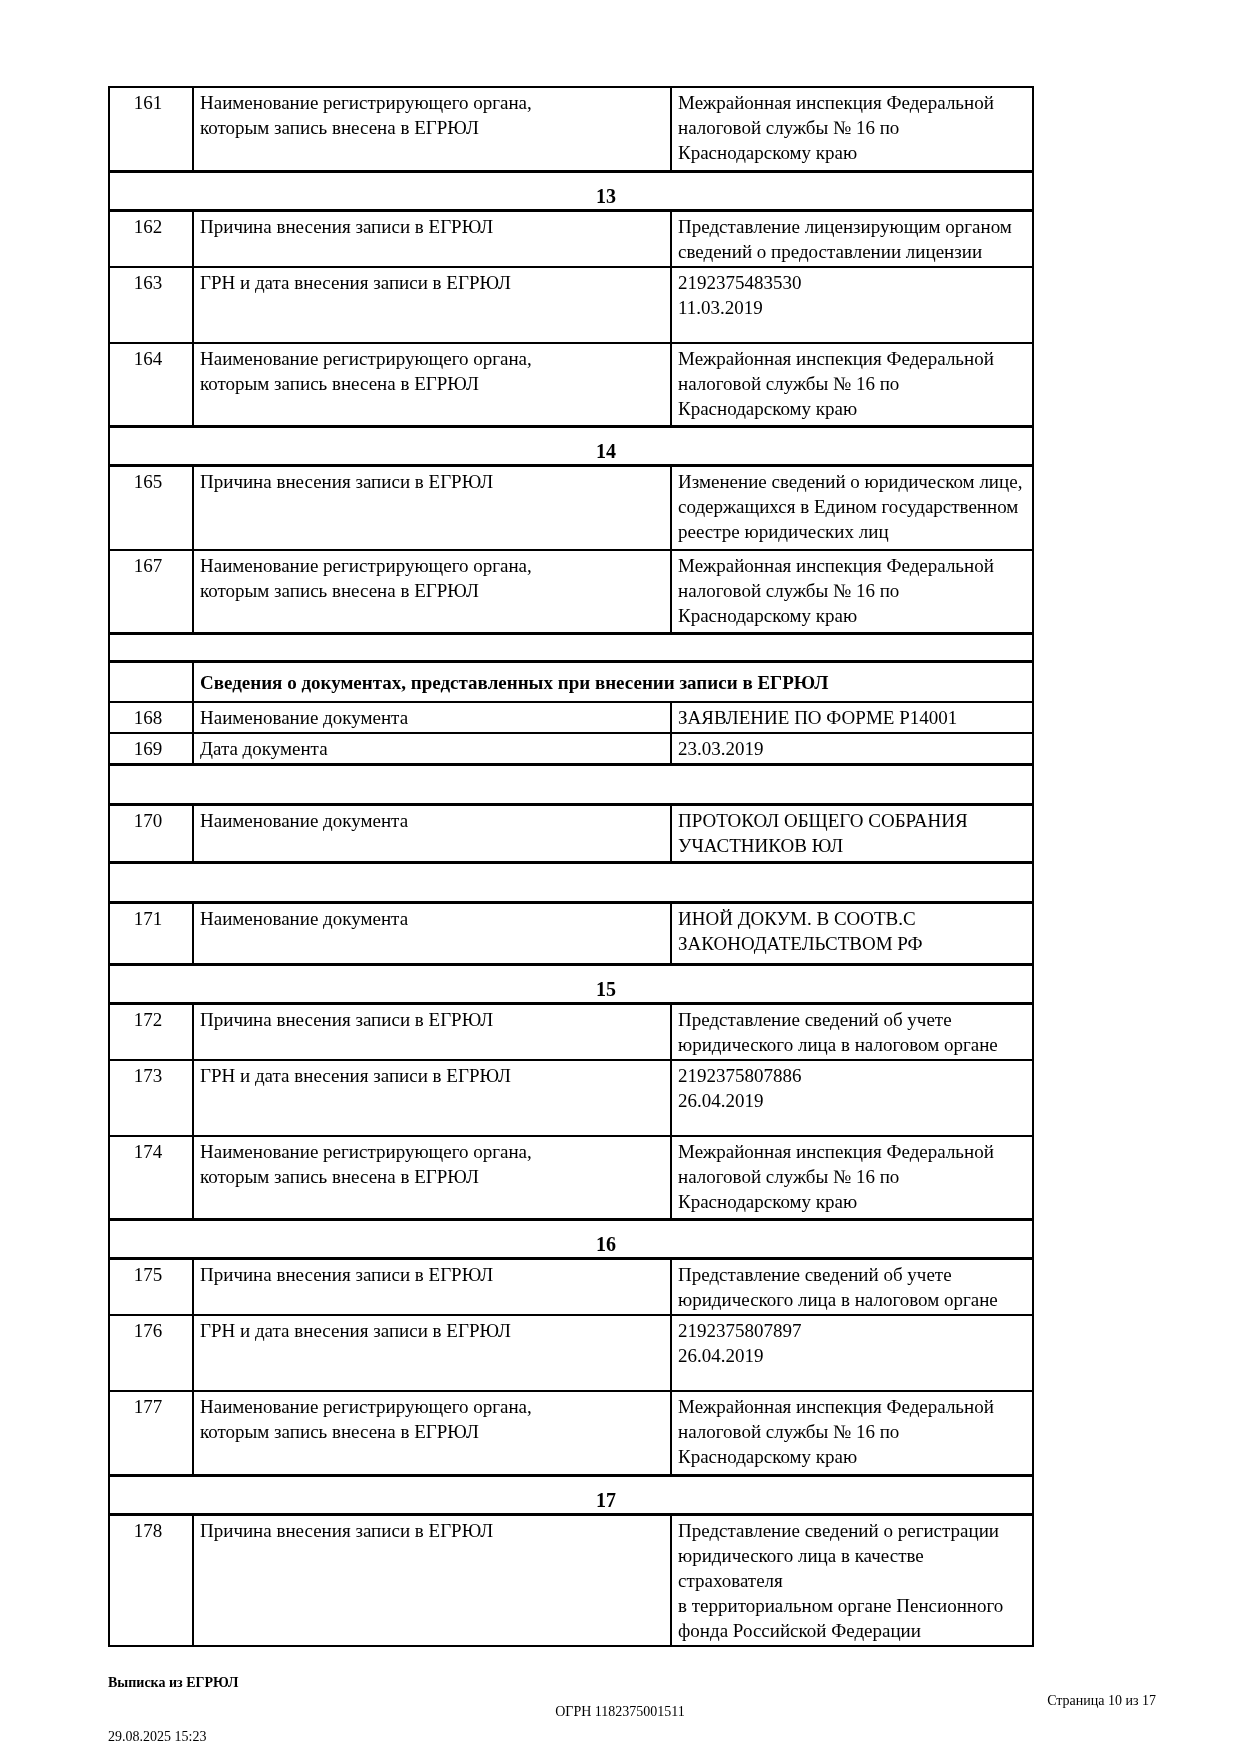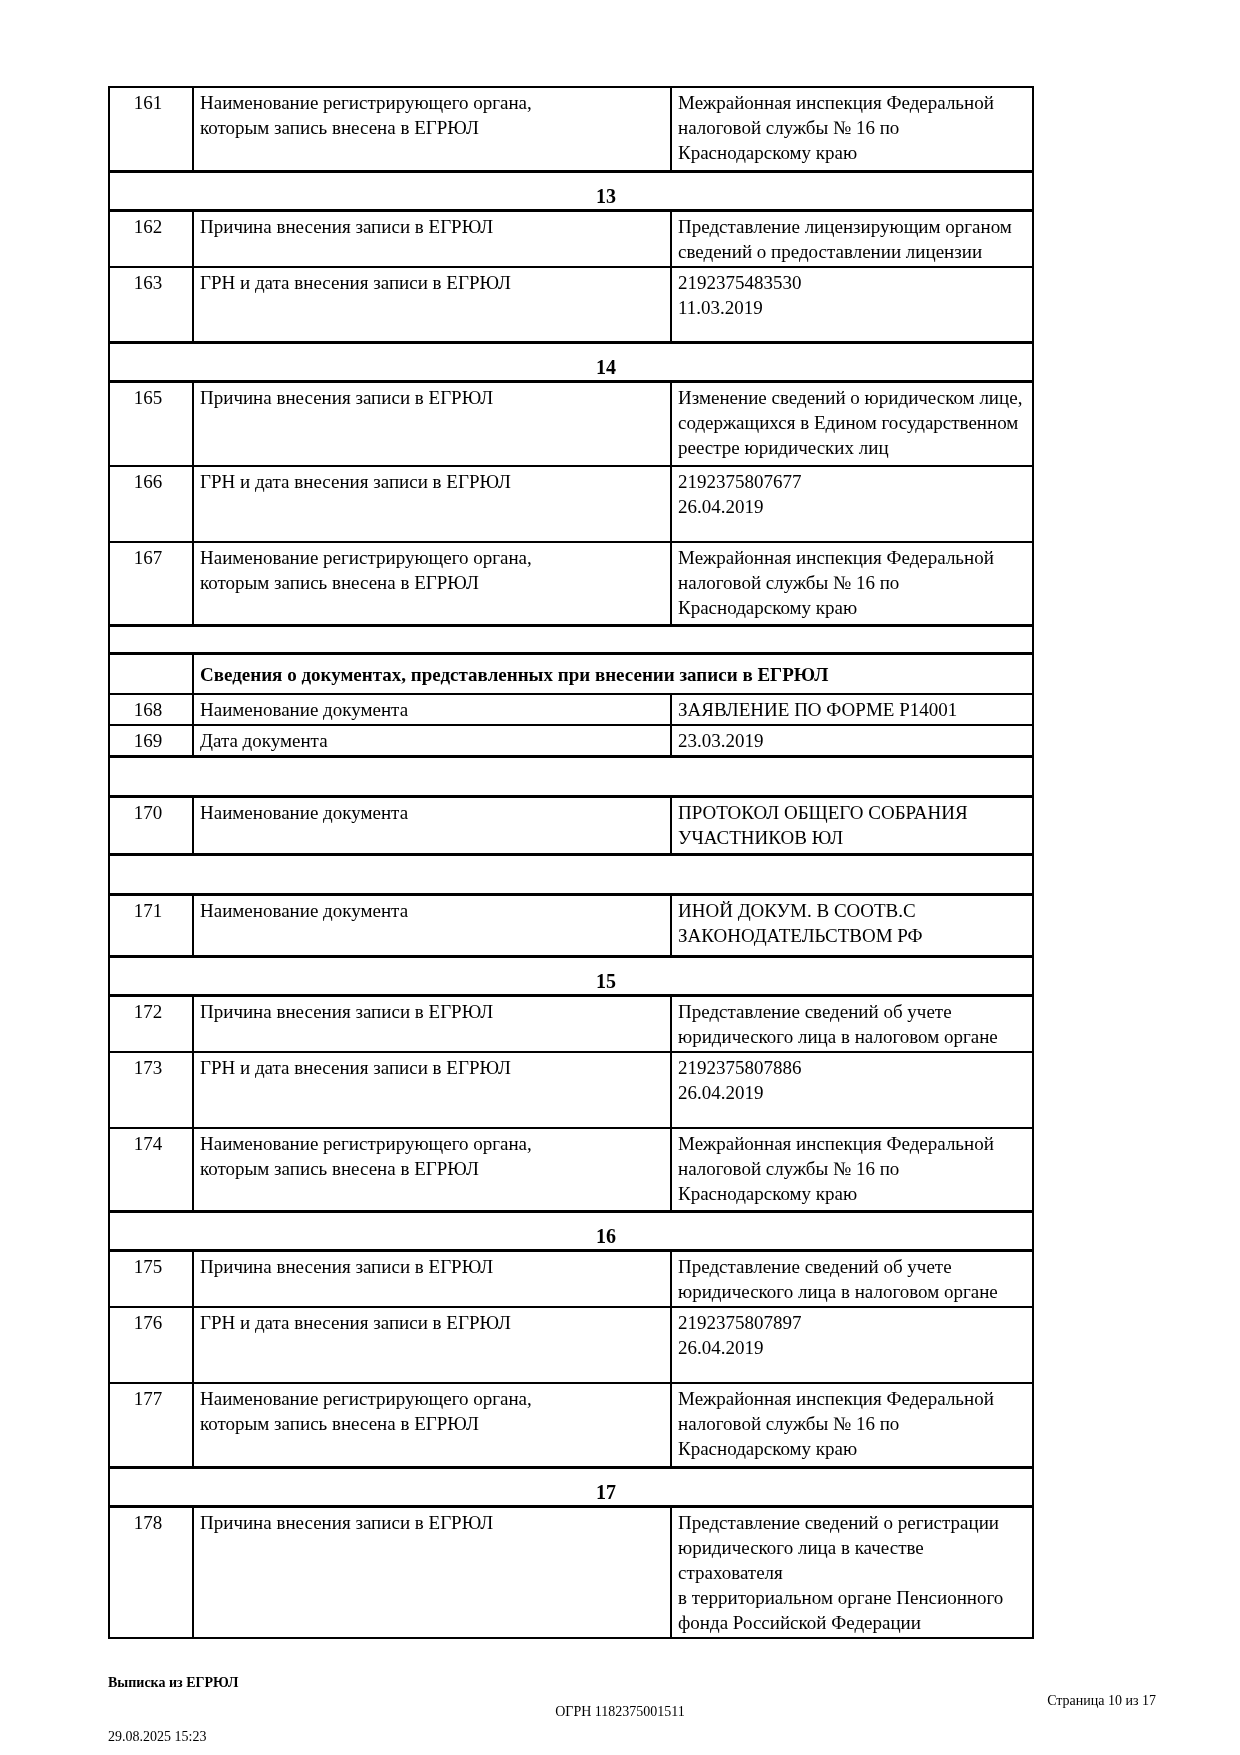--- a/index.html
+++ b/index.html
@@ -62,39 +62,41 @@
 сведений о предоставлении лицензии</td>
   </tr>
 
   <tr class="rec" style="height:76px">
     <td class="num">163</td>
     <td class="lbl">ГРН и дата внесения записи в ЕГРЮЛ</td>
     <td class="val">2192375483530
 11.03.2019</td>
   </tr>
 
+  <tr class="rec" style="height:84px">
+    <td class="num">164</td>
+    <td class="lbl">Наименование регистрирующего органа,
+которым запись внесена в ЕГРЮЛ</td>
+    <td class="val">Межрайонная инспекция Федеральной
+налоговой службы № 16 по
+Краснодарскому краю</td>
+  </tr>
 
   <tr class="sec" style="height:30px">
     <td colspan="3">14</td>
   </tr>
 
   <tr class="rec" style="height:84px">
     <td class="num">165</td>
     <td class="lbl">Причина внесения записи в ЕГРЮЛ</td>
     <td class="val">Изменение сведений о юридическом лице,
 содержащихся в Едином государственном
 реестре юридических лиц</td>
   </tr>
 
-  <tr class="rec" style="height:76px">
-    <td class="num">166</td>
-    <td class="lbl">ГРН и дата внесения записи в ЕГРЮЛ</td>
-    <td class="val">2192375807677
-26.04.2019</td>
-  </tr>
 
   <tr class="rec" style="height:84px">
     <td class="num">167</td>
     <td class="lbl">Наименование регистрирующего органа,
 которым запись внесена в ЕГРЮЛ</td>
     <td class="val">Межрайонная инспекция Федеральной
 налоговой службы № 16 по
 Краснодарскому краю</td>
   </tr>
 

